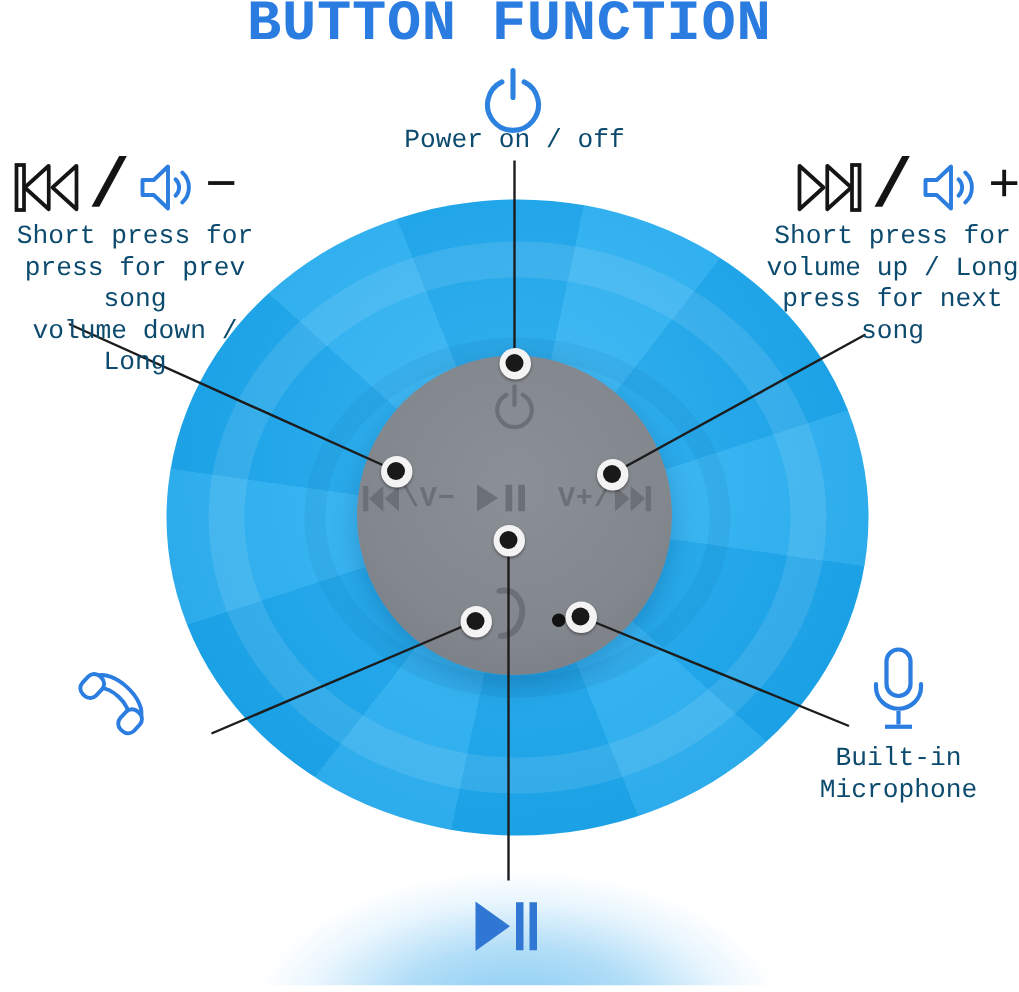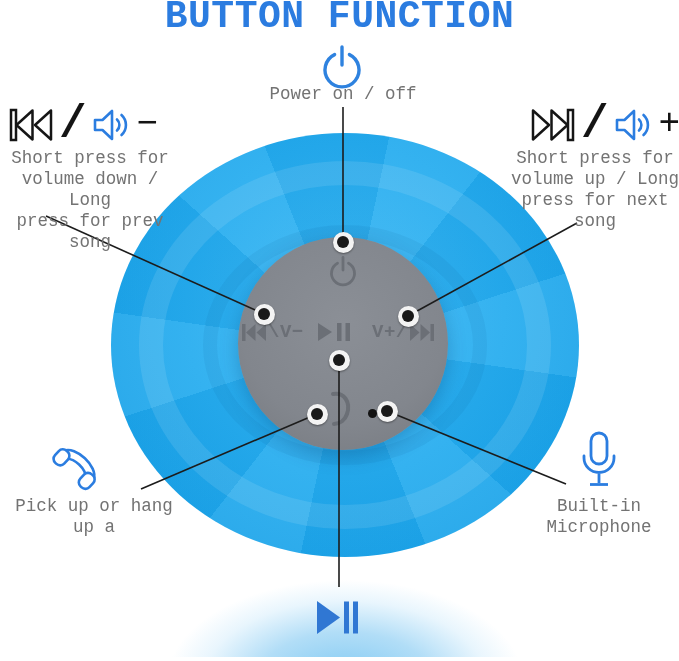--- a/index.html
+++ b/index.html
@@ -40,21 +40,21 @@
   .mic-hole{position:absolute;left:130px;top:172px;width:9px;height:9px;border-radius:50%;background:#131313;}
   
   .lines{position:absolute;left:0;top:0;pointer-events:none;}
   .dot{
     position:absolute;width:21px;height:21px;margin:-10.5px 0 0 -10.5px;border-radius:50%;
     background:#f3f3f3;box-shadow:0 1px 2px rgba(0,0,0,.4);
     display:flex;align-items:center;justify-content:center;
   }
   .dot::after{content:"";width:12px;height:12px;border-radius:50%;background:#191919;}
   
-  .ann{position:absolute;text-align:center;font-size:17.5px;line-height:21px;color:#737373;}
+  .ann{position:absolute;text-align:center;font-size:17.5px;line-height:21px;color:#0c4a6e;}
   .icon-row{position:absolute;display:flex;align-items:center;gap:5px;height:56px;}
   .slash{font-size:46px;font-weight:600;line-height:52px;color:#141414;}
   .sign{font-size:36px;font-weight:400;line-height:40px;color:#141414;}
   .abs{position:absolute;}
 </style>
 </head>
 <body>
 
 <div class="stage">
 
@@ -137,22 +137,22 @@
     <span class="slash">/</span>
     <svg width="40" height="34" viewBox="0 0 40 34">
       <path d="M3 12 h7.5 l9.5 -9 v28 l-9.5 -9 H3 Z" fill="none" stroke="#2b7de0" stroke-width="2.6" stroke-linejoin="round"></path>
       <path d="M25 11.5 a7.5 7.5 0 0 1 0 11" fill="none" stroke="#2b7de0" stroke-width="2.6" stroke-linecap="round"></path>
       <path d="M29.5 7 a13.5 13.5 0 0 1 0 20" fill="none" stroke="#2b7de0" stroke-width="2.6" stroke-linecap="round"></path>
     </svg>
     <span class="sign">−</span>
   </div>
   <div class="ann" style="left:0;top:148px;width:180px">
     <div>Short press for</div>
+    <div>press for prev song</div>
     <div>volume down / Long</div>
-    <div>press for prev song</div>
   </div>
 
   <div class="icon-row" style="left:530px;top:97px">
     <svg width="46" height="36" viewBox="0 0 46 36">
       <path d="M3 3.5 L19 18 L3 32.5 Z" fill="none" stroke="#151515" stroke-width="2.5" stroke-linejoin="round"></path>
       <path d="M21.5 3.5 L37.5 18 L21.5 32.5 Z" fill="none" stroke="#151515" stroke-width="2.5" stroke-linejoin="round"></path>
       <rect x="38" y="3" width="5" height="30" fill="none" stroke="#151515" stroke-width="2.5"></rect>
     </svg>
     <span class="slash">/</span>
     <svg width="40" height="34" viewBox="0 0 40 34">
@@ -169,21 +169,20 @@
   </div>
 
   <svg class="abs" style="left:48px;top:437px" width="58" height="58" viewBox="0 0 58 58">
     <g transform="rotate(43 29 29)">
       <path d="M9 27 C 14 15, 45 15, 50 27 L 44 32.5 C 38.5 24.5, 20.5 24.5, 15 32.5 Z" fill="#fff" stroke="#2b7de0" stroke-width="2.6" stroke-linejoin="round"></path>
       <rect x="5.5" y="25" width="12.5" height="16.5" rx="5.5" fill="#fff" stroke="#2b7de0" stroke-width="2.6"></rect>
       <rect x="40" y="25" width="12.5" height="16.5" rx="5.5" fill="#fff" stroke="#2b7de0" stroke-width="2.6"></rect>
     </g>
   </svg>
   <div class="ann" style="left:0;top:496px;width:188px">
-    <div>Pick up or hang up a</div>
   </div>
 
   <svg class="abs" style="left:578px;top:430px" width="42" height="64" viewBox="0 0 42 64">
     <rect x="13" y="3" width="16" height="31" rx="8" fill="none" stroke="#2b7de0" stroke-width="2.8"></rect>
     <path d="M6 26 v2 a15 14.5 0 0 0 30 0 v-2" fill="none" stroke="#2b7de0" stroke-width="2.8" stroke-linecap="round"></path>
     <line x1="21" y1="44" x2="21" y2="53" stroke="#2b7de0" stroke-width="2.8"></line>
     <line x1="12" y1="54.5" x2="30" y2="54.5" stroke="#2b7de0" stroke-width="2.8"></line>
   </svg>
   <div class="ann" style="left:502px;top:496px;width:194px">Built-in Microphone</div>
 

